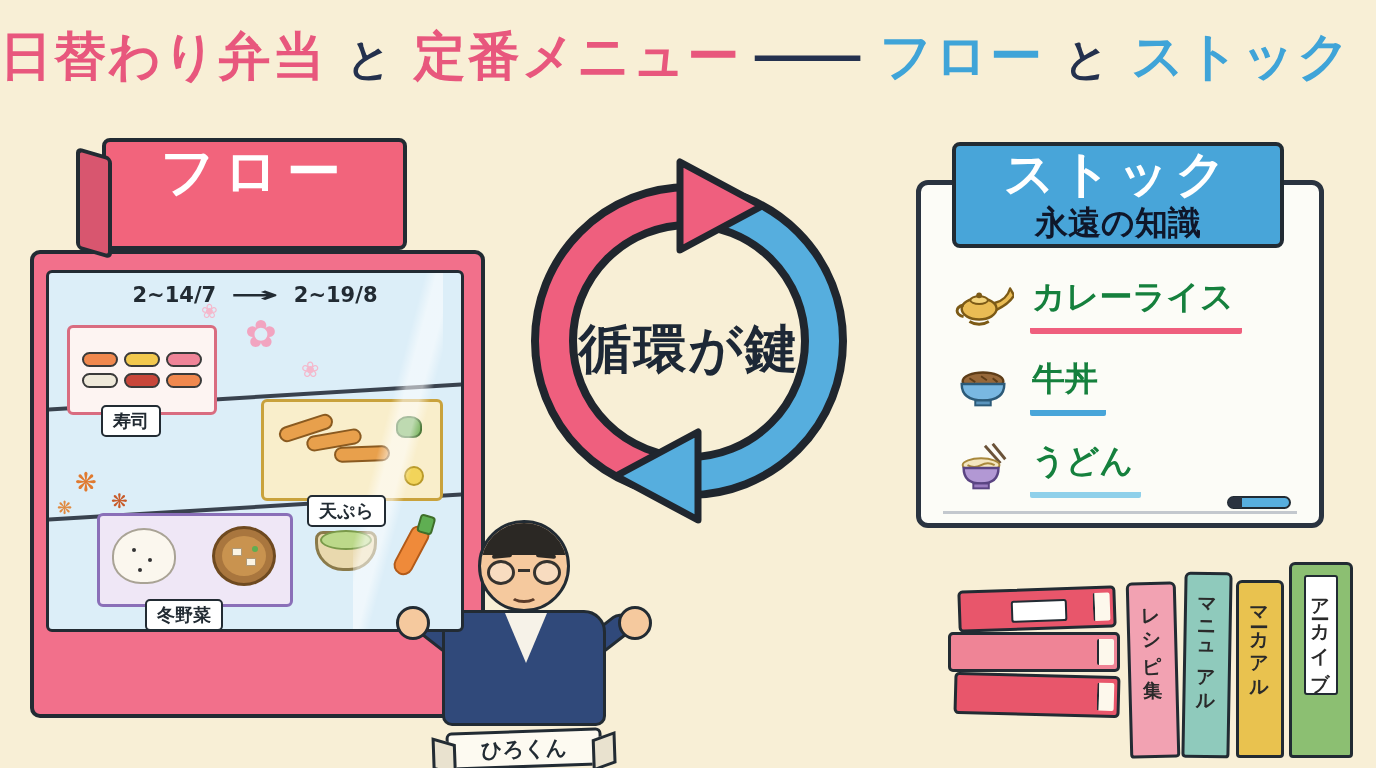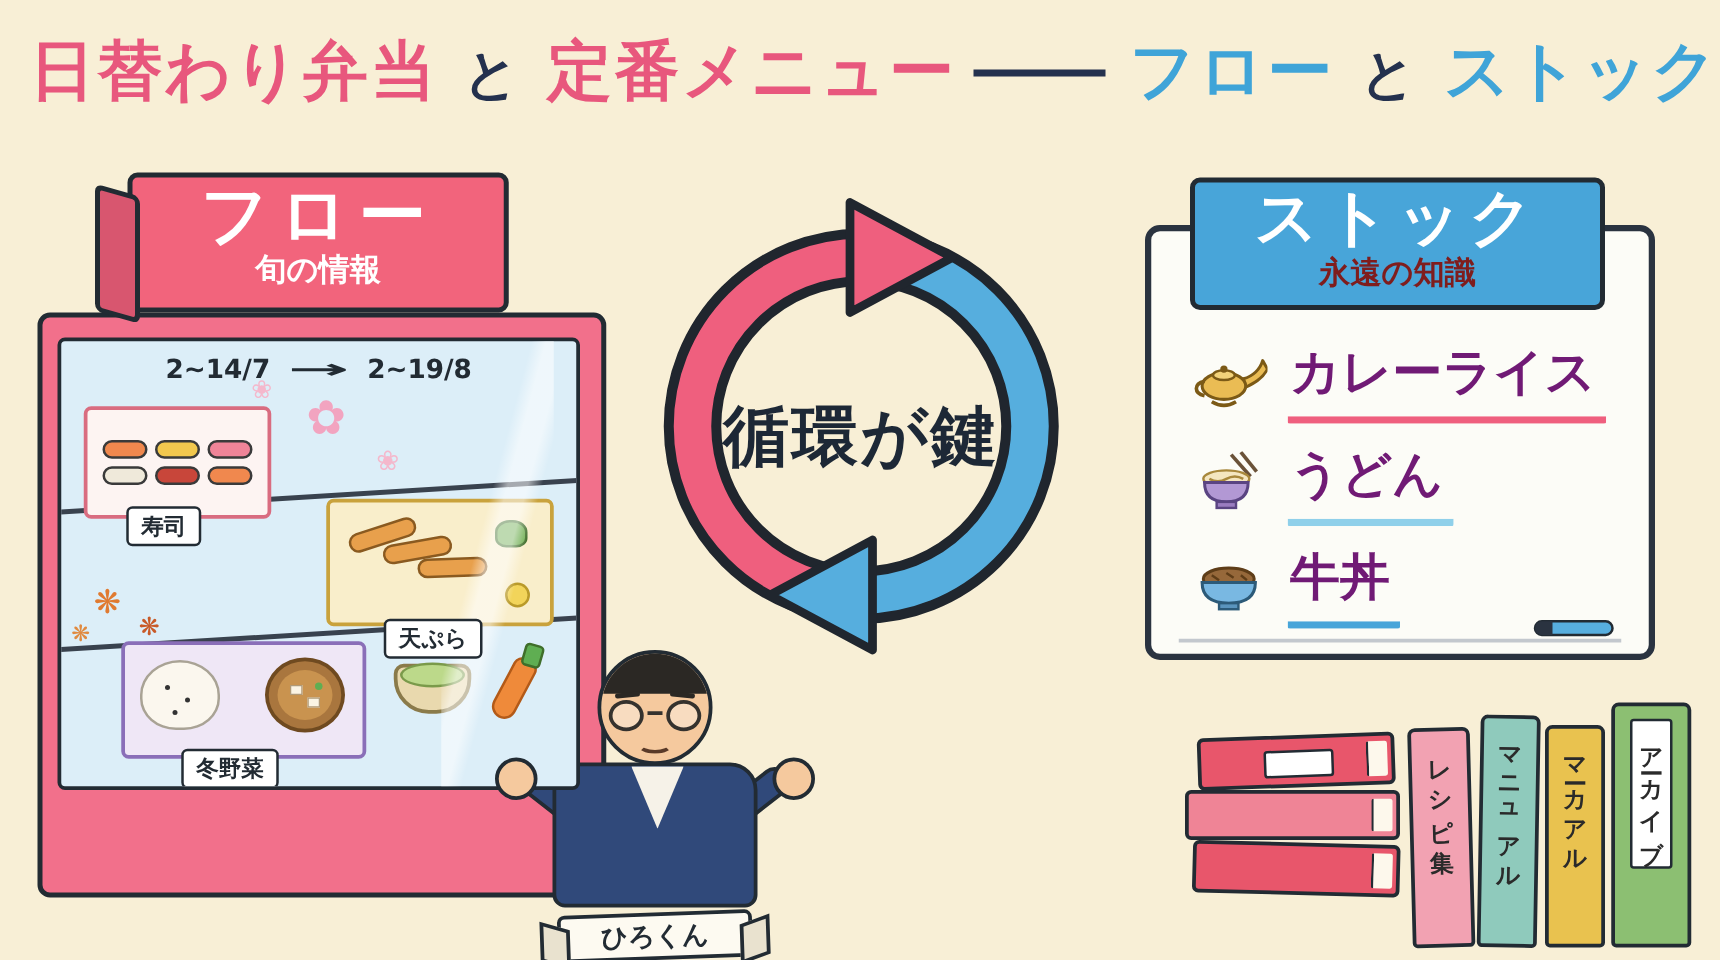--- a/index.html
+++ b/index.html
@@ -2,21 +2,21 @@
 <html><head>
 <meta charset="utf-8">
 <style>
   * { box-sizing: border-box; margin: 0; padding: 0; }
   html,body { width:100%; height:100%; }
   body { font-family:"DejaVu Sans","Liberation Sans",sans-serif; background:#e8e0c8; }
 
   .page { position:relative; width:1376px; height:768px; background:#f8efd6; overflow:hidden; }
 
   
-  .title { position:absolute; top:22px; left:0; right:0; text-align:right; font-weight:800; font-size:52px; letter-spacing:2px; white-space:nowrap; }
+  .title { position:absolute; top:22px; left:0; right:0; text-align:left; font-weight:800; font-size:52px; letter-spacing:2px; white-space:nowrap; }
   .t-pink { color:#e8577d; }
   .t-blue { color:#3fa4d8; }
   .t-dark { color:#24314e; font-size:44px; }
   .t-dash { display:inline-block; transform:scaleX(2.4) translateY(-4px); margin:0 26px; }
 
   
   .case-body { position:absolute; left:30px; top:250px; width:455px; height:468px; background:#f2708b; border:4px solid #222b33; border-radius:10px; }
   .case-glass { position:absolute; left:46px; top:270px; width:418px; height:362px; background:#dceef8; border:3px solid #222b33; border-radius:6px; overflow:hidden; z-index:2; }
   .case-sign { position:absolute; left:102px; top:138px; width:305px; height:112px; background:#f2647c; border:4px solid #222b33; border-radius:8px; text-align:center; z-index:3; }
   .case-sign::before { content:""; position:absolute; left:-30px; top:10px; width:28px; height:94px; background:#d8566f; border:4px solid #222b33; border-radius:6px; transform:skewY(16deg); z-index:-1; }
@@ -78,26 +78,26 @@
   .cycle-text { position:absolute; top:168px; left:0; width:100%; text-align:center; font-size:53px; font-weight:800; color:#1d2836; letter-spacing:2px; }
 
   
   .board { position:absolute; left:916px; top:180px; width:408px; height:348px; background:#fcfcf7; border:5px solid #2a3340; border-radius:12px; }
   .tray { position:absolute; left:22px; right:22px; bottom:9px; height:3px; background:#c3c8ce; }
   .marker { position:absolute; right:28px; bottom:14px; width:64px; height:13px; background:#57aede; border:2px solid #222b33; border-radius:7px; }
   .marker::before { content:""; position:absolute; left:-1px; top:-1px; width:14px; height:11px; background:#2a3340; border-radius:6px 0 0 6px; }
 
   .board-sign { position:absolute; left:952px; top:142px; width:332px; height:106px; background:#48a5d9; border:4px solid #222b33; border-radius:8px; text-align:center; z-index:3; }
   .board-sign .h { font-size:50px; color:#fff; font-weight:800; letter-spacing:6px; line-height:1.15; }
-  .board-sign .s { font-size:25px; color:#7f1d1d; font-weight:800; margin-top:-3px; }
+  .board-sign .s { font-size:33px; color:#0f172a; font-weight:800; margin-top:-3px; }
 
   .menu { position:absolute; left:952px; top:268px; width:340px; z-index:2; }
   .menu-row { display:flex; align-items:center; gap:16px; height:72px; margin-bottom:10px; }
   .menu-icon { width:62px; height:50px; flex:0 0 auto; }
-  .menu-label { font-size:40px; font-weight:800; color:#701a75; padding:0 8px 8px 2px; border-bottom:6px solid; border-radius:2px; white-space:nowrap; }
+  .menu-label { font-size:33px; font-weight:800; color:#15803d; padding:0 8px 8px 2px; border-bottom:6px solid; border-radius:2px; white-space:nowrap; }
   .u-pink { border-color:#ef5f7e; } .u-blue { border-color:#48a5d9; } .u-sky { border-color:#8fd0ea; }
 
   
   .chara { position:absolute; left:424px; top:514px; width:200px; height:252px; }
   .arm { position:absolute; width:64px; height:24px; background:#30497a; border:3px solid #222b33; border-radius:14px; z-index:0; }
   .arm-l { left:-12px; top:112px; transform:rotate(38deg); }
   .arm-r { right:-12px; top:112px; transform:rotate(-38deg); }
   .hand { position:absolute; width:34px; height:34px; background:#f5c99e; border:3px solid #222b33; border-radius:50%; z-index:2; }
   .hand-l { left:-28px; top:92px; }
   .hand-r { right:-28px; top:92px; }
@@ -151,21 +151,20 @@
     <span class="t-dark t-dash">―</span>
     <span class="t-blue">フロー</span>
     <span class="t-dark">と</span>
     <span class="t-blue">ストック</span>
   </header>
 
   <div class="case-body"></div>
 
   <div class="case-sign">
     <div class="h">フロー</div>
-    <div class="s">旬の情報</div>
   </div>
 
   <div class="case-glass">
     <div class="shelf shelf1"></div>
     <div class="shelf shelf2"></div>
 
     <div class="dates">
       <span>2~14/7</span>
       <span class="arrow">→</span>
       <span>2~19/8</span>
@@ -248,38 +247,38 @@
         <ellipse cx="28" cy="30" rx="18" ry="11" fill="#eabc54" stroke="#7c5a16" stroke-width="2.5"></ellipse>
         <ellipse cx="28" cy="21" rx="9" ry="4" fill="#f2d27a" stroke="#7c5a16" stroke-width="2"></ellipse>
         <circle cx="28" cy="16" r="3" fill="#7c5a16"></circle>
         <path d="M12 26 C3 28 3 36 12 38" fill="none" stroke="#7c5a16" stroke-width="3"></path>
         <path d="M18 43 q10 6 20 0" fill="none" stroke="#7c5a16" stroke-width="3"></path>
       </svg>
       <span class="menu-label u-pink">カレーライス</span>
     </div>
     <div class="menu-row">
       <svg class="menu-icon" viewBox="0 0 64 50">
+        <ellipse cx="32" cy="20" rx="21" ry="9" fill="#96683a" stroke="#5e3d18" stroke-width="2.5"></ellipse>
+        <path d="M18 17 l6 4 M30 15 l6 4 M42 17 l5 4" stroke="#5e3d18" stroke-width="2" fill="none"></path>
+        <path d="M10 23 Q10 40 32 40 Q54 40 54 23 Z" fill="#79b8e2" stroke="#2c5a78" stroke-width="2.5"></path>
+        <rect x="24" y="40" width="16" height="5" fill="#5a94bd" stroke="#2c5a78" stroke-width="2"></rect>
+      </svg>
+      <span class="menu-label u-blue">牛丼</span>
+    </div>
+    <div class="menu-row">
+      <svg class="menu-icon" viewBox="0 0 64 50">
         <line x1="34" y1="2" x2="50" y2="20" stroke="#6a5238" stroke-width="3"></line>
         <line x1="42" y1="0" x2="55" y2="16" stroke="#6a5238" stroke-width="3"></line>
         <ellipse cx="30" cy="22" rx="19" ry="7" fill="#f4e6c0" stroke="#a8883c" stroke-width="2"></ellipse>
         <path d="M16 22 q7 4 14 0 q7 -4 14 0" fill="none" stroke="#a8883c" stroke-width="2"></path>
         <path d="M12 25 Q12 41 30 41 Q48 41 48 25 Z" fill="#b298d4" stroke="#5a4482" stroke-width="2.5"></path>
         <rect x="22" y="41" width="16" height="5" fill="#9a7cc0" stroke="#5a4482" stroke-width="2"></rect>
       </svg>
       <span class="menu-label u-sky">うどん</span>
     </div>
-    <div class="menu-row">
-      <svg class="menu-icon" viewBox="0 0 64 50">
-        <ellipse cx="32" cy="20" rx="21" ry="9" fill="#96683a" stroke="#5e3d18" stroke-width="2.5"></ellipse>
-        <path d="M18 17 l6 4 M30 15 l6 4 M42 17 l5 4" stroke="#5e3d18" stroke-width="2" fill="none"></path>
-        <path d="M10 23 Q10 40 32 40 Q54 40 54 23 Z" fill="#79b8e2" stroke="#2c5a78" stroke-width="2.5"></path>
-        <rect x="24" y="40" width="16" height="5" fill="#5a94bd" stroke="#2c5a78" stroke-width="2"></rect>
-      </svg>
-      <span class="menu-label u-blue">牛丼</span>
-    </div>
   </div>
 
   <div class="chara">
     <div class="arm arm-l"></div>
     <div class="arm arm-r"></div>
     <div class="hand hand-l"></div>
     <div class="hand hand-r"></div>
     <div class="torso">
       <div class="shirt"></div>
     </div>

